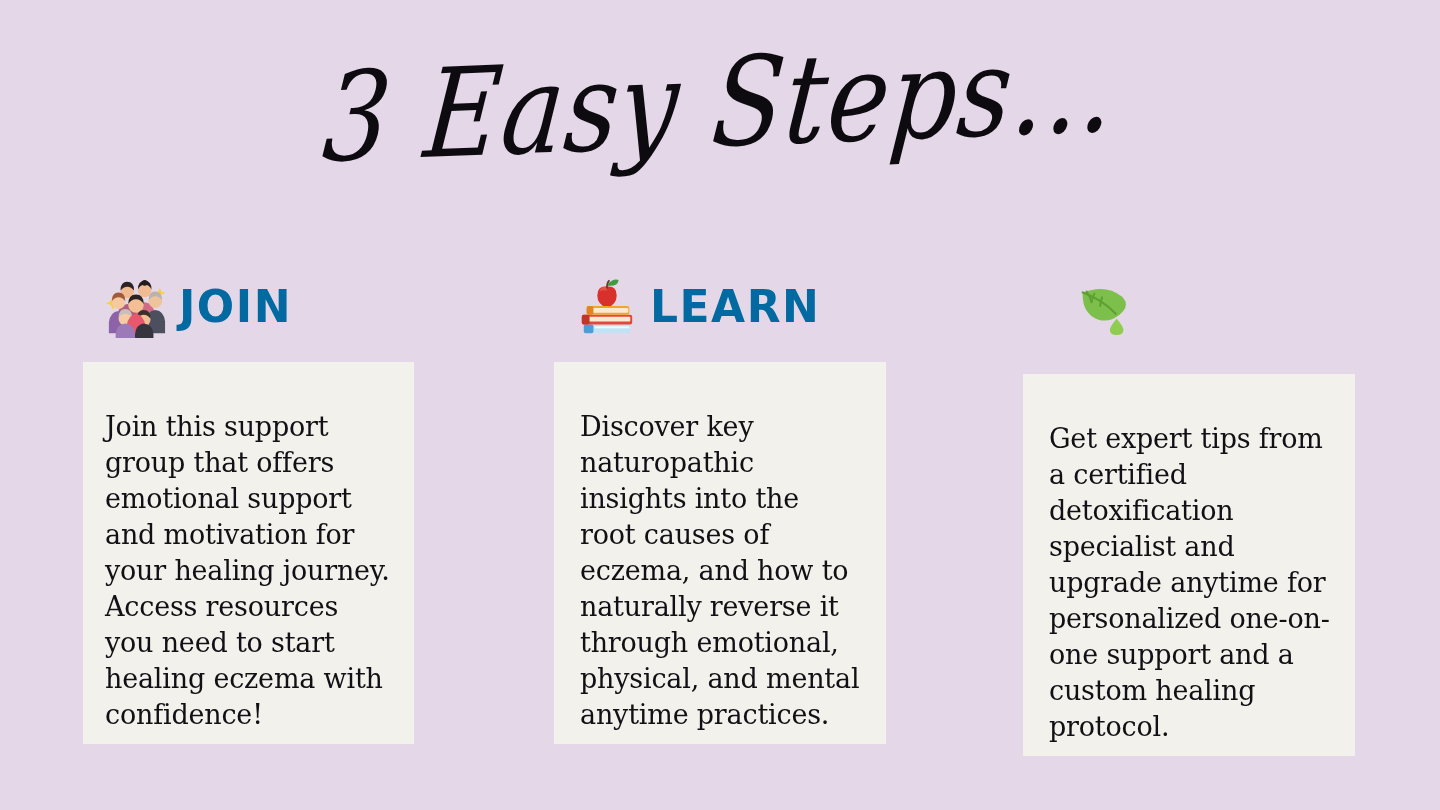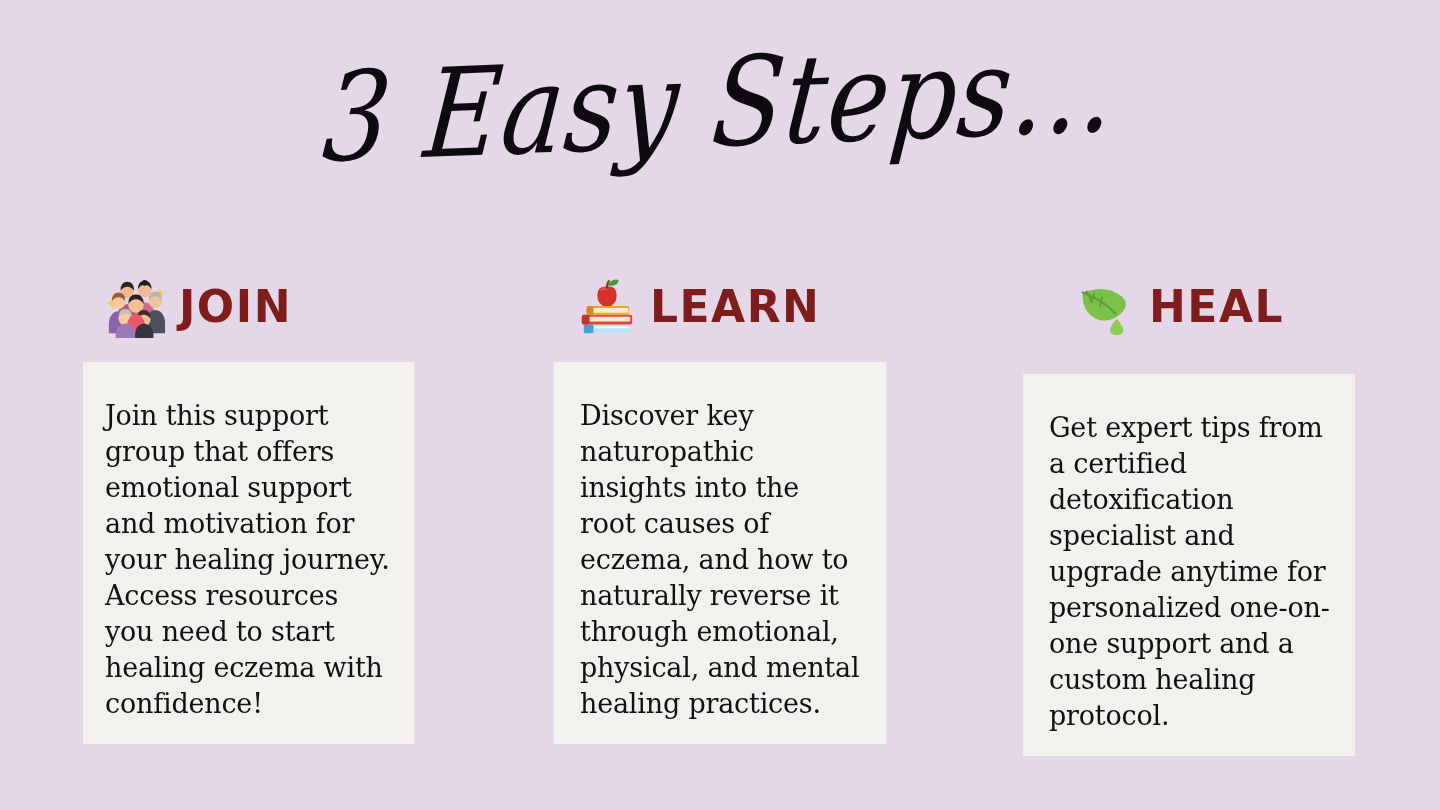--- a/index.html
+++ b/index.html
@@ -91,34 +91,34 @@
     position: relative;
   }
 
   .step-emoji svg { display:block; width:62px; height:62px; }
 
   .step-label {
     font-family: "DejaVu Sans", sans-serif;
     font-weight: 700;
     font-size: 44px;
     letter-spacing: 1.5px;
-    color: #7f1d1d;
+    color: #0369a1;
     line-height: 1;
     white-space: nowrap;
   }
 
   
   .card {
     position: absolute;
     top: 362px;
     left: 0;
     width: 100%;
     height: 382px;
     background: #f2f1ec;
-    padding: 36px 24px 24px 22px;
+    padding: 47px 24px 24px 22px;
   }
 
   .card-text {
     font-family: "DejaVu Serif", serif;
     font-size: 27px;
     line-height: 36px;
     color: #111014;
     letter-spacing: -0.2px;
     word-spacing: 0px;
     white-space: pre-line;
@@ -218,37 +218,36 @@
 
             <rect x="11" y="31" width="44" height="9" rx="2" fill="#f2a52c"></rect>
             <rect x="16" y="33" width="38" height="5" rx="1" fill="#fbead0"></rect>
             <rect x="11" y="31" width="7" height="9" rx="2" fill="#e0861c"></rect>
           </svg>
         </span>
         <span class="step-label">LEARN</span>
       </div>
 
       <div class="card">
-        <div class="card-text">Discover key naturopathic insights into the root causes of eczema, and how to naturally reverse it through emotional, physical, and mental healing practices.</div>
+        <div class="card-text">Discover key naturopathic insights into the root causes of eczema, and how to naturally reverse it through emotional, physical, and mental anytime practices.</div>
       </div>
     </div>
 
     <div class="column col-3">
       <div class="head-row">
         <span class="step-emoji">
           <svg viewBox="0 0 64 64" xmlns="http://www.w3.org/2000/svg">
             <path d="M8 17 q24 -9 40 4 q10 9 -2 19 q-14 11 -28 2 q-11 -8 -10 -25z" fill="#7cc04b"></path>
             <path d="M8 17 q20 7 34 22" stroke="#5f9f35" stroke-width="2.3" fill="none" stroke-linecap="round"></path>
             <path d="M20 18 q-2 5 -3 9" stroke="#5f9f35" stroke-width="2" fill="none" stroke-linecap="round"></path>
             <path d="M12 16 q4 6 5 11" stroke="#5f9f35" stroke-width="2" fill="none" stroke-linecap="round"></path>
             <path d="M28 22 q-2 5 -2 9" stroke="#5f9f35" stroke-width="2" fill="none" stroke-linecap="round"></path>
             <path d="M43 44 q-7 8 -7 11.5 q0 5.5 7 5.5 q7 0 7 -5.5 q0 -3.5 -7 -11.5z" fill="#8fcc4f"></path>
           </svg>
         </span>
-        <span class="step-label">HEAL</span>
       </div>
 
       <div class="card">
         <div class="card-text">Get expert tips from a certified detoxification specialist and upgrade anytime for personalized one-on-one support and a custom healing protocol.</div>
       </div>
     </div>
 
   </div>
 </div>
 

